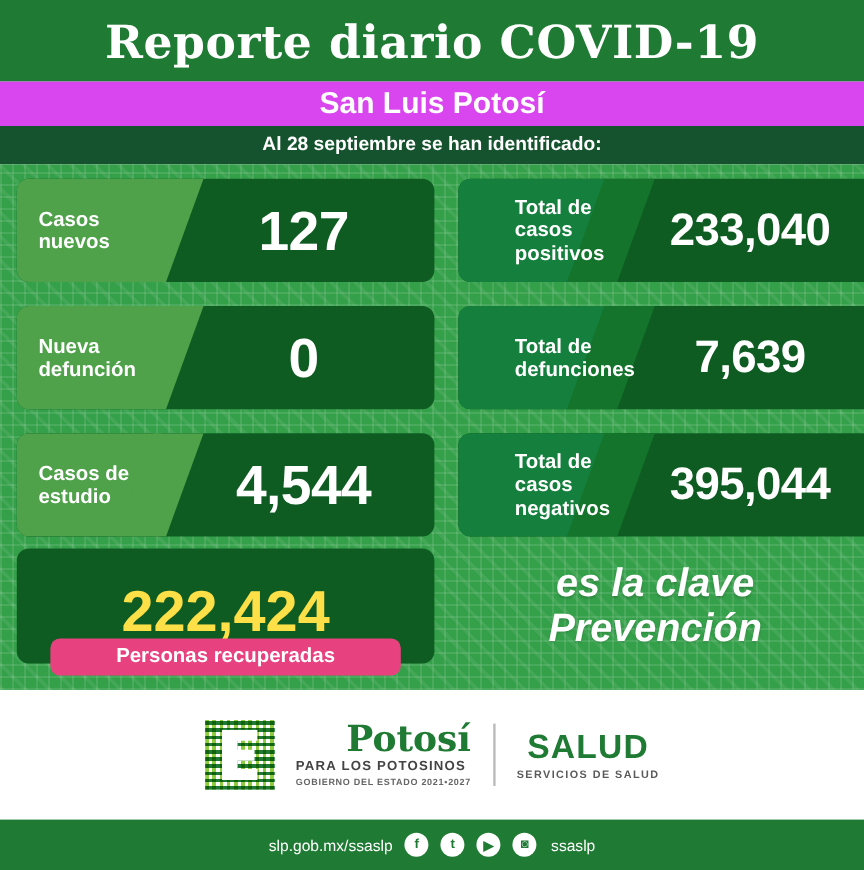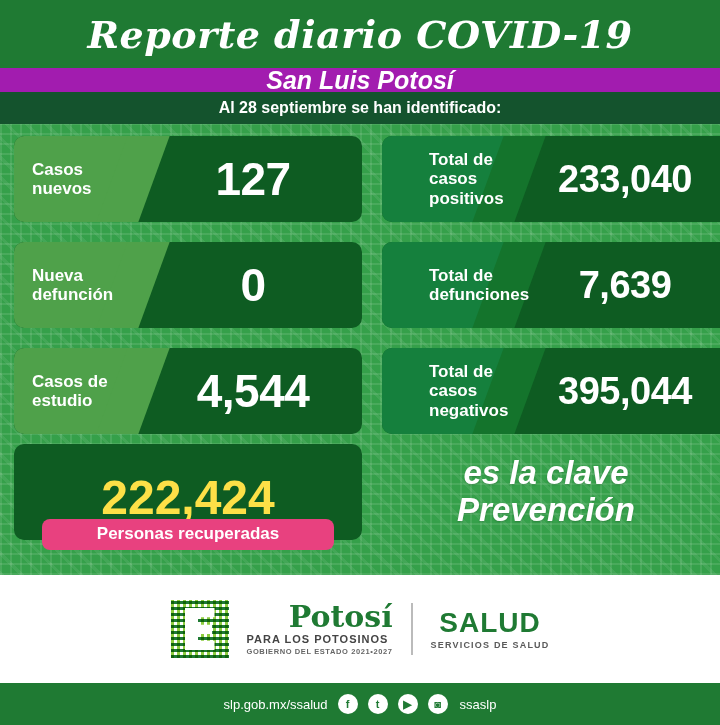--- a/index.html
+++ b/index.html
@@ -16,26 +16,25 @@
     background: #1f7a33;
     height: 68px;
     display: flex; align-items: center; justify-content: center;
   }
   .band-title h1 {
     color: #ffffff;
     font-size: 38px;
     font-weight: bold;
     letter-spacing: 0.5px;
     font-family: "DejaVu Serif", serif;
-    font-style: italic;
   }
   .band-sub {
-    background: #a21caf;
-    height: 24px;
-    display: flex; align-items: center; justify-content: center; font-style: italic;
+    background: #d946ef;
+    height: 37px;
+    display: flex; align-items: center; justify-content: center;
   }
   .band-sub h2 {
     color: #ffffff;
     font-size: 25px;
     font-weight: bold;
   }
   .band-date {
     background: #14532d;
     height: 32px;
     display: flex; align-items: center; justify-content: center;
@@ -294,21 +293,21 @@
       <span class="t3">GOBIERNO DEL ESTADO 2021•2027</span>
     </div>
     <div class="divider-v"></div>
     <div class="salud">
       <span class="s1">SALUD</span>
       <span class="s2">SERVICIOS DE SALUD</span>
     </div>
   </div>
 
   <div class="footer-green">
-    <span class="url">slp.gob.mx/ssalud</span>
+    <span class="url">slp.gob.mx/ssaslp</span>
     <span class="soc">f</span>
     <span class="soc">t</span>
     <span class="soc">▶</span>
     <span class="soc">◙</span>
     <span class="handle">ssaslp</span>
   </div>
 
 </div>
 
 </body></html>

